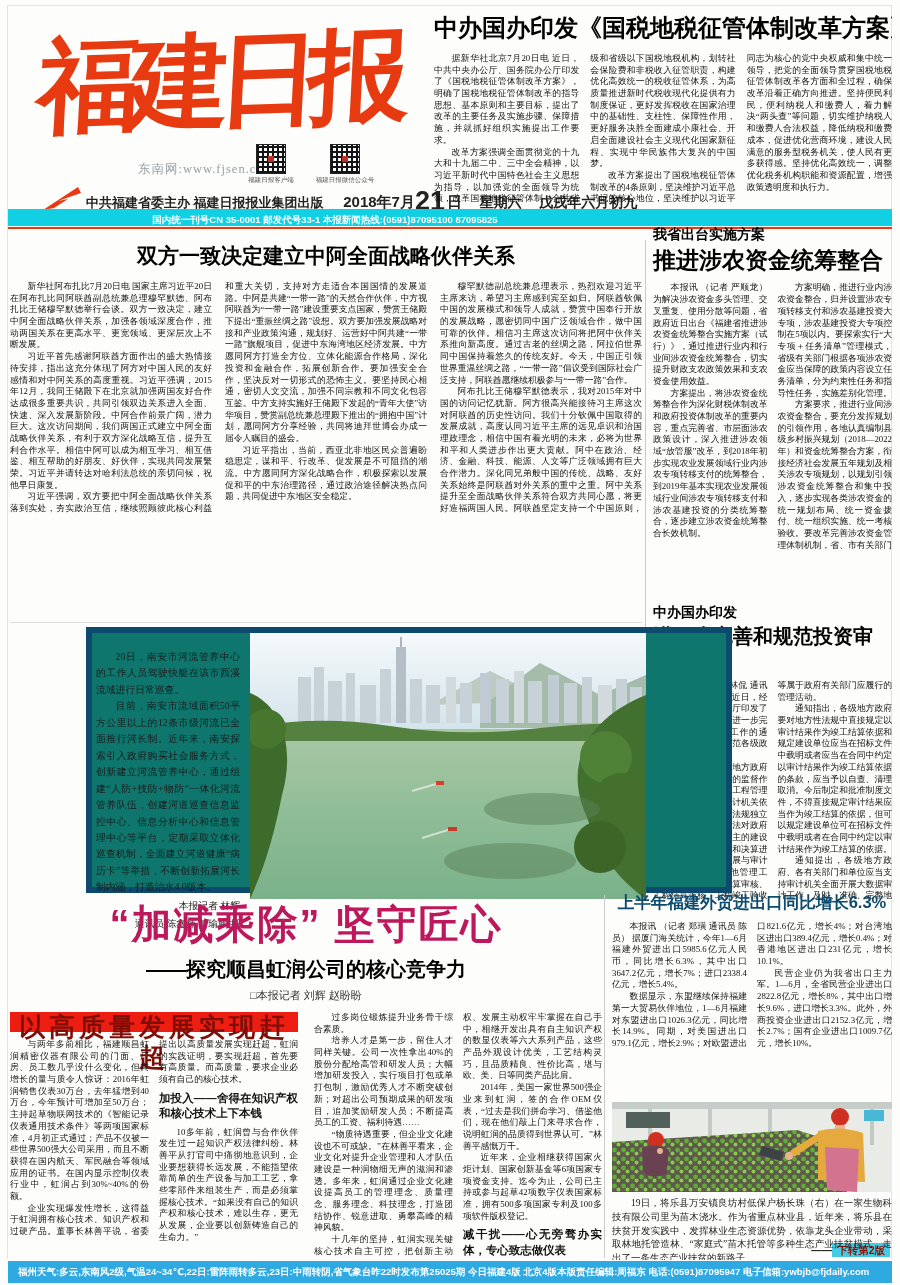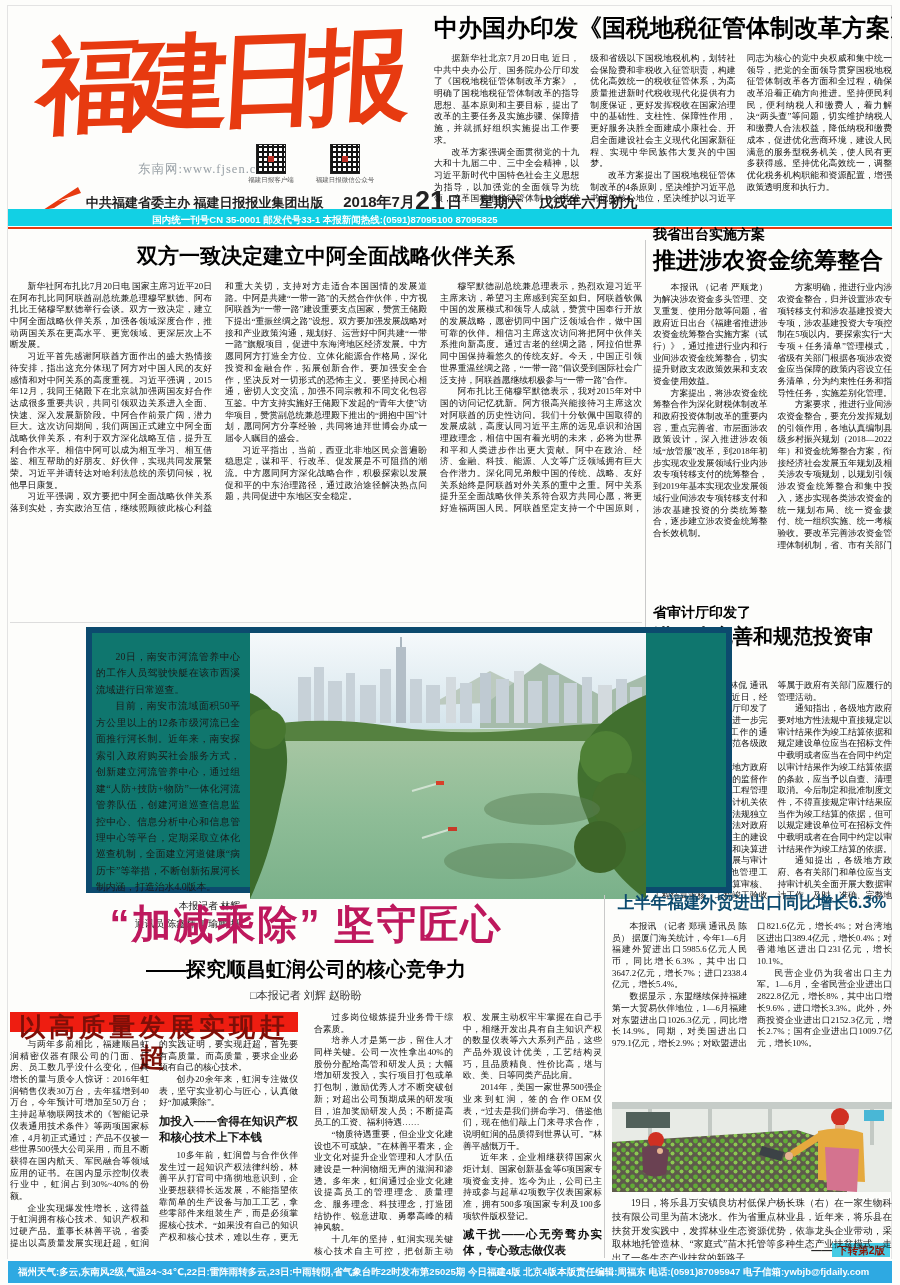--- a/index.html
+++ b/index.html
@@ -165,21 +165,21 @@
     <div class="kicker sans">我省出台实施方案</div>
     <h2 class="sans">推进涉农资金统筹整合</h2>
     <div class="cols2 body-cols">
         <p class="para">本报讯 （记者 严顺龙） 为解决涉农资金多头管理、交叉重复、使用分散等问题，省政府近日出台《福建省推进涉农资金统筹整合实施方案（试行）》，通过推进行业内和行业间涉农资金统筹整合，切实提升财政支农政策效果和支农资金使用效益。</p>
         <p class="para">方案提出，将涉农资金统筹整合作为深化财税体制改革和政府投资体制改革的重要内容，重点完善省、市层面涉农政策设计，深入推进涉农领域“放管服”改革，到2018年初步实现农业发展领域行业内涉农专项转移支付的统筹整合，到2019年基本实现农业发展领域行业间涉农专项转移支付和涉农基建投资的分类统筹整合，逐步建立涉农资金统筹整合长效机制。</p>
         <p class="para">方案明确，推进行业内涉农资金整合，归并设置涉农专项转移支付和涉农基建投资大专项，涉农基建投资大专项控制在5项以内。要探索实行“大专项＋任务清单”管理模式，省级有关部门根据各项涉农资金应当保障的政策内容设立任务清单，分为约束性任务和指导性任务，实施差别化管理。</p>
         <p class="para">方案要求，推进行业间涉农资金整合，要充分发挥规划的引领作用，各地认真编制县级乡村振兴规划（2018—2022年）和资金统筹整合方案，衔接经济社会发展五年规划及相关涉农专项规划，以规划引领涉农资金统筹整合和集中投入，逐步实现各类涉农资金的统一规划布局、统一资金拨付、统一组织实施、统一考核验收。要改革完善涉农资金管理体制机制，省、市有关部门进一步下放涉农资金项目审批权限。</p>
       </div>
   </div>
   <div class="rcol-art audit">
-    <div class="kicker sans">省审计厅印发了</div>
+    <div class="kicker sans">中办国办印发</div>
     <h2 class="sans">进一步完善和规范投资审计</h2>
     <div class="cols2 body-cols">
         <p class="para">本报讯 （记者 林侃 通讯员 郑晓冷 黄培炼） 近日，经省政府同意，省审计厅印发了《福建省审计厅关于进一步完善和规范投资审计工作的通知》，推动完善和规范各级政府的投资审计工作。</p>
         <p class="para">通知要求，各级地方政府要充分发挥投资审计的监督作用，理清审计监督与工程管理的关系，明确各级审计机关依照审计法等相关法律法规独立行使审计监督权，依法对政府投资和以政府投资为主的建设项目的预算执行情况和决算进行审计监督，不得开展与审计监督职责无关的其他管理工作，不得参与工程预算审核、工程结算审核、工程竣工验收等属于政府有关部门应履行的管理活动。</p>
         <p class="para">通知指出，各级地方政府要对地方性法规中直接规定以审计结果作为竣工结算依据和规定建设单位应当在招标文件中载明或者应当在合同中约定以审计结果作为竣工结算依据的条款，应当予以自查、清理取消。今后制定和批准制度文件，不得直接规定审计结果应当作为竣工结算的依据，但可以规定建设单位可在招标文件中载明或者在合同中约定以审计结果作为竣工结算的依据。</p>
         <p class="para">通知提出，各级地方政府、各有关部门和单位应当支持审计机关全面开展大数据审计工作，及时、准确、完整地提供同本单位本系统履行职责相关的资料和电子数据，按照审计机关大数据审计需求，实现数据共享。同时，要求各级审计机关应合理确定投资审计工作重点，充分运用大数据审计等先进技术方法，提高投资审计质量和效率，应按照国家相关规定，依法使用数据，确保数据的安全。</p>
       </div>
   </div>
 
   <div class="hline-photo"></div>
@@ -254,21 +254,20 @@
   <div class="feature">
     <div class="feat-h1 sans">“加减乘除” 坚守匠心</div>
     <div class="feat-sub sans">——探究顺昌虹润公司的核心竞争力</div>
     <div class="feat-by sans">□本报记者 刘辉 赵盼盼</div>
     <div class="feat-wrap">
       <div class="feat-half">
         <div class="banner sans">以高质量发展实现赶超</div>
         <div class="cols2 body-cols">
             <p class="para">与两年多前相比，福建顺昌虹润精密仪器有限公司的门面、厂房、员工数几乎没什么变化，但其增长的量与质令人惊讶：2016年虹润销售仪表30万台，去年猛增到40万台，今年预计可增加至50万台；主持起草物联网技术的《智能记录仪表通用技术条件》等两项国家标准，4月初正式通过；产品不仅被一些世界500强大公司采用，而且不断获得在国内航天、军民融合等领域应用的证书。在国内显示控制仪表行业中，虹润占到30%~40%的份额。</p>
             <p class="para">企业实现爆发性增长，这得益于虹润拥有核心技术、知识产权和过硬产品。董事长林善平说，省委提出以高质量发展实现赶超，虹润的实践证明，要实现赶超，首先要有高质量。而高质量，要求企业必须有自己的核心技术。</p>
-            <p class="para">创办20余年来，虹润专注做仪表，坚守实业初心与匠心，认真做好“加减乘除”。</p>
             <p class="sub-head">加投入——舍得在知识产权和核心技术上下本钱</p>
             <p class="para">10多年前，虹润曾与合作伙伴发生过一起知识产权法律纠纷。林善平从打官司中痛彻地意识到，企业要想获得长远发展，不能指望依靠简单的生产设备与加工工艺，拿些零部件来组装生产，而是必须掌握核心技术。“如果没有自己的知识产权和核心技术，难以生存，更无从发展，企业要以创新铸造自己的生命力。”</p>
           </div>
       </div>
       <div class="feat-half rhalf">
         <div class="cols2 body-cols">
             <p class="para">过多岗位锻炼提升业务骨干综合素质。</p>
             <p class="para">培养人才是第一步，留住人才同样关键。公司一次性拿出40%的股份分配给高管和研发人员；大幅增加研发投入，实行项目打包或单打包制，激励优秀人才不断突破创新；对超出公司预期成果的研发项目，追加奖励研发人员；不断提高员工的工资、福利待遇……</p>
             <p class="para">“物质待遇重要，但企业文化建设也不可或缺。”在林善平看来，企业文化对提升企业管理和人才队伍建设是一种润物细无声的滋润和渗透。多年来，虹润通过企业文化建设提高员工的管理理念、质量理念、服务理念、科技理念，打造团结协作、锐意进取、勇攀高峰的精神风貌。</p>
             <p class="para">十几年的坚持，虹润实现关键核心技术自主可控，把创新主动权、发展主动权牢牢掌握在自己手中，相继开发出具有自主知识产权的数显仪表等六大系列产品，这些产品外观设计优美，工艺结构灵巧，且品质精良、性价比高，堪与欧、美、日等同类产品比肩。</p>

